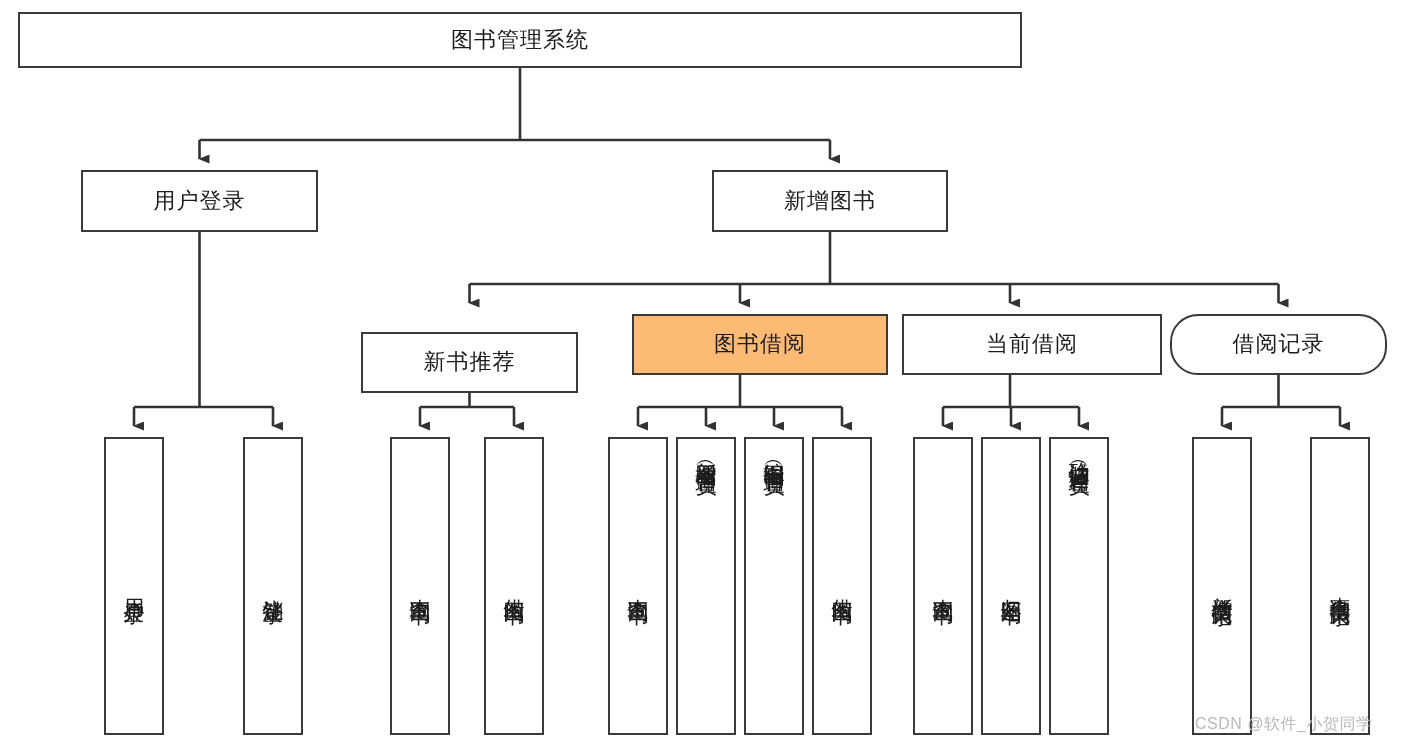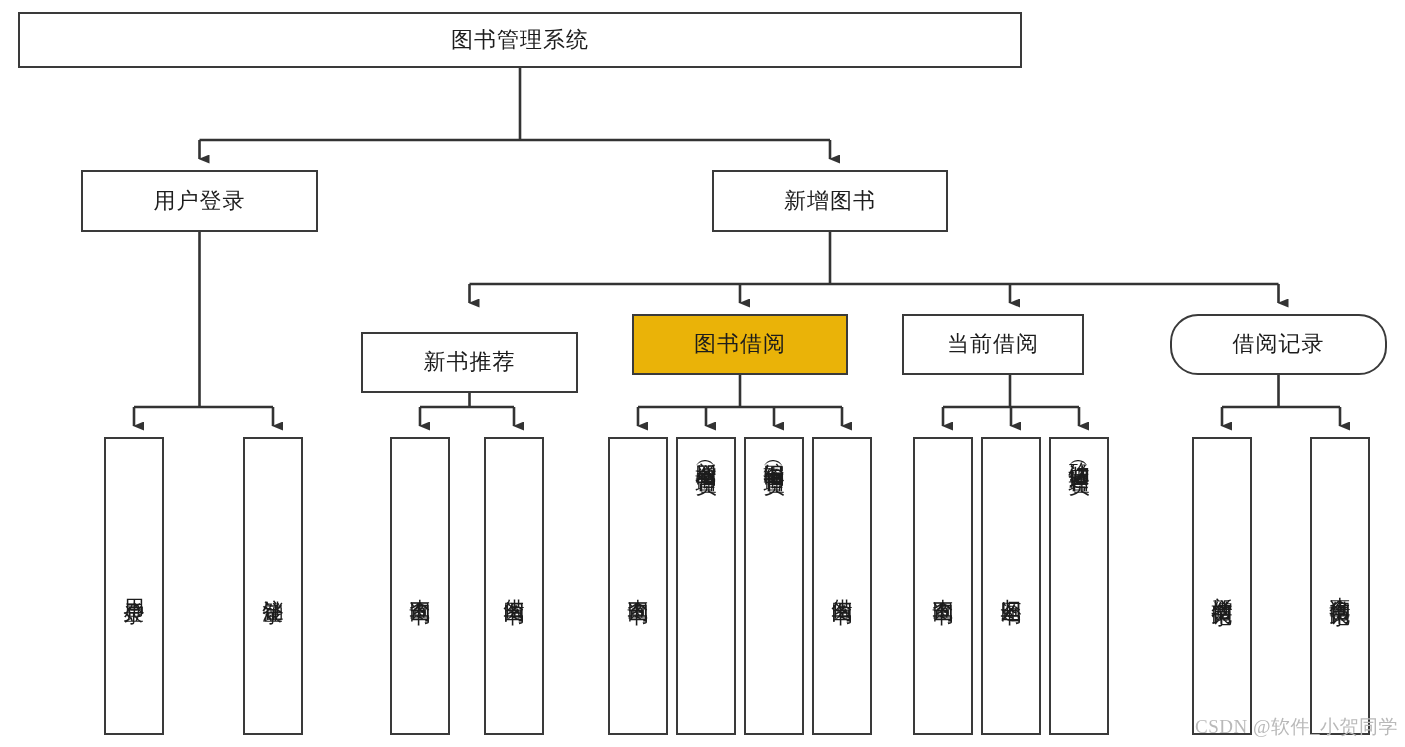--- a/index.html
+++ b/index.html
@@ -10,21 +10,20 @@
   }
   body {
     font-family: "Liberation Sans", "DejaVu Sans", sans-serif;
   }
   #diagram-canvas {
     position: relative;
     width: 1405px;
     height: 747px;
     background: #ffffff;
     overflow: hidden;
-    font-family: Liberation Serif, serif;
   }
   #edge-layer {
     position: absolute;
     left: 0;
     top: 0;
     width: 1405px;
     height: 747px;
     pointer-events: none;
   }
   .node {
@@ -55,21 +54,21 @@
     line-height: 1.24;
     letter-spacing: 2px;
     white-space: nowrap;
   }
   .node-v.vcenter {
     align-items: center;
     padding-top: 0;
   }
   .watermark {
     position: absolute;
-    font-size: 19px;
+    font-size: 16px;
     color: #b9b9b9;
     white-space: nowrap;
     letter-spacing: 0.5px;
   }
 </style>
 </head>
 <body>
 
 <div id="diagram-canvas">
 
@@ -122,24 +121,24 @@
       </div>
       <div class="node node-h" style="left: 81px; top: 170px; width: 237px; height: 62px; border-color: rgb(58, 58, 58); background: rgb(255, 255, 255);">
         <span class="node-label">用户登录</span>
       </div>
       <div class="node node-h" style="left: 712px; top: 170px; width: 236px; height: 62px; border-color: rgb(58, 58, 58); background: rgb(255, 255, 255);">
         <span class="node-label">新增图书</span>
       </div>
       <div class="node node-h" style="left: 361px; top: 332px; width: 217px; height: 61px; border-color: rgb(58, 58, 58); background: rgb(255, 255, 255);">
         <span class="node-label">新书推荐</span>
       </div>
-      <div class="node node-h" style="left: 632px; top: 314px; width: 216px; height: 61px; border-color: rgb(58, 58, 58); background: #eab308;">
+      <div class="node node-h" style="left: 632px; top: 314px; width: 256px; height: 61px; border-color: rgb(58, 58, 58); background: #fdba74;">
         <span class="node-label">图书借阅</span>
       </div>
-      <div class="node node-h" style="left: 902px; top: 314px; width: 182px; height: 61px; border-color: rgb(58, 58, 58); background: rgb(255, 255, 255);">
+      <div class="node node-h" style="left: 902px; top: 314px; width: 260px; height: 61px; border-color: rgb(58, 58, 58); background: rgb(255, 255, 255);">
         <span class="node-label">当前借阅</span>
       </div>
       <div class="node node-h" style="left: 1170px; top: 314px; width: 217px; height: 61px; border-color: rgb(58, 58, 58); background: rgb(255, 255, 255); border-radius: 28px;">
         <span class="node-label">借阅记录</span>
       </div>
       <div class="node node-v vcenter" style="left: 104px; top: 437px; width: 60px; height: 298px; border-color: rgb(58, 58, 58); background: rgb(255, 255, 255);">
         <span class="node-label">用户登录</span>
       </div>
       <div class="node node-v vcenter" style="left: 243px; top: 437px; width: 60px; height: 298px; border-color: rgb(58, 58, 58); background: rgb(255, 255, 255);">
         <span class="node-label">注销登录</span>

